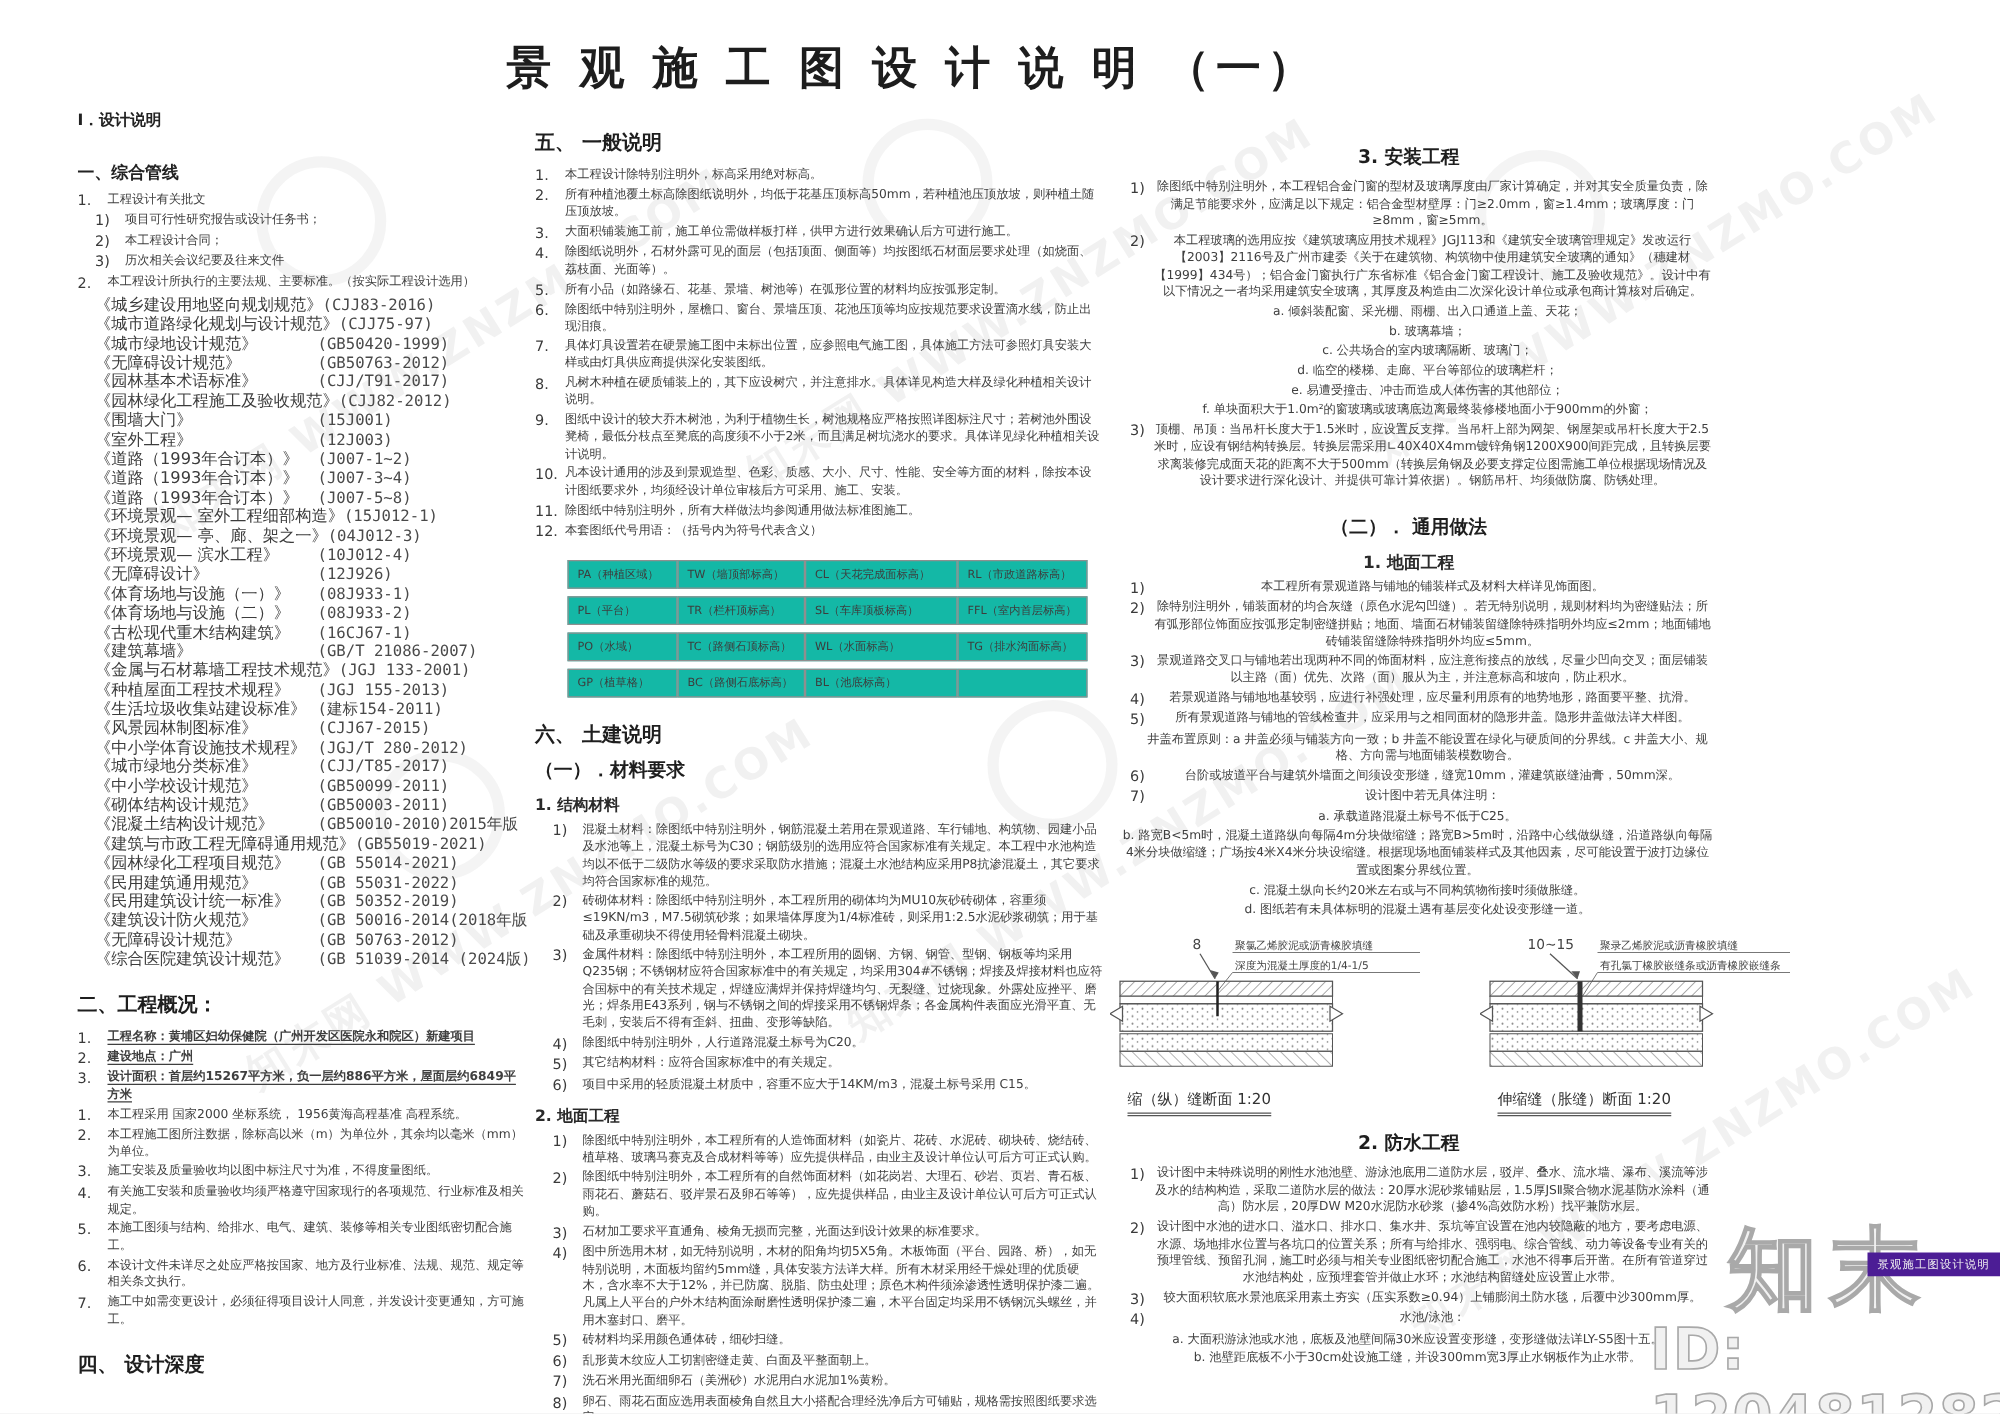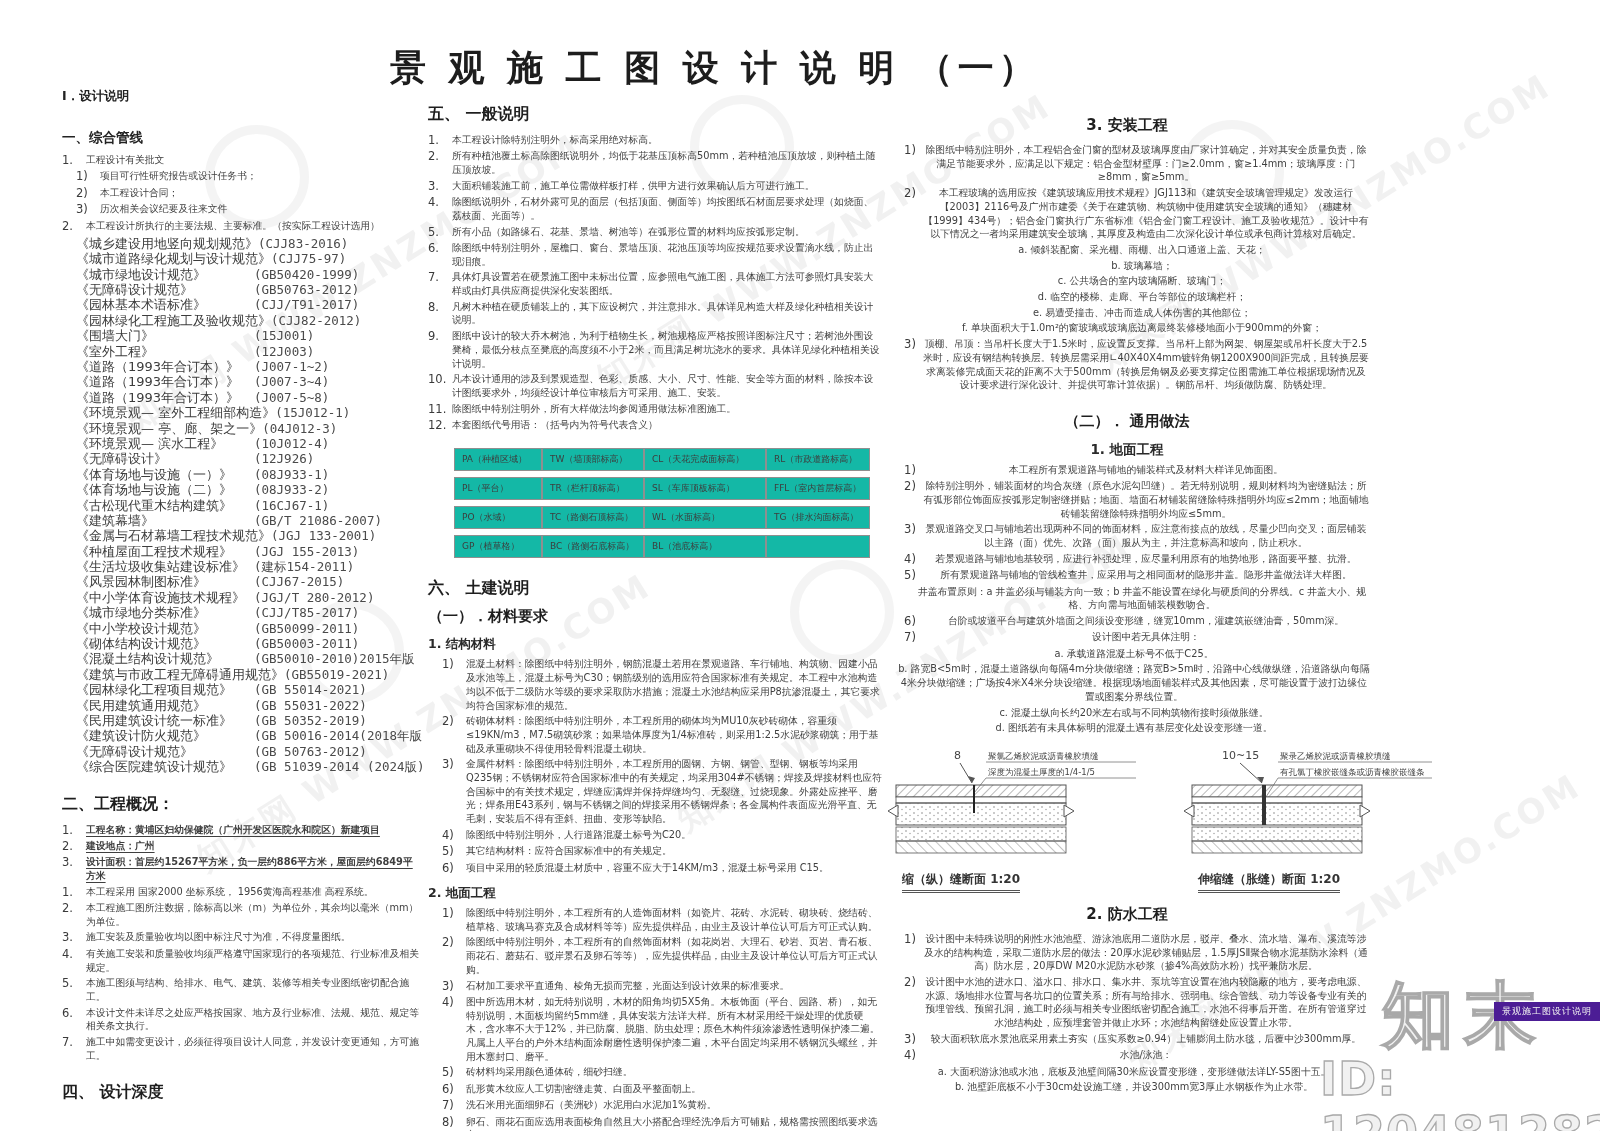--- a/index.html
+++ b/index.html
@@ -1,18 +1,18 @@
 <!DOCTYPE html>
 <html><head>
 <meta charset="utf-8">
 <style>
   html,body{margin:0;padding:0;background:#e8e8e8;font-family:"DejaVu Sans","Liberation Sans",sans-serif;}
   .page{position:relative;width:1600px;height:1131px;background:#ffffff;overflow:hidden;color:#3d3d3d;}
   
-  .title{position:absolute;left:390px;top:44px;width:680px;margin:0;
+  .title{position:absolute;left:390px;top:30px;width:680px;margin:0;text-align:center;
          font-size:36px;font-weight:700;letter-spacing:5px;color:#1d1d1d;font-family:"DejaVu Sans",sans-serif;}
   
   .col{position:absolute;top:88px;}
   .col-left{left:62px;width:360px;}
   .col-mid{left:428px;top:104px;width:454px;}
   .col-right{left:884px;top:116px;width:486px;text-align:center;}
   .doc-label{font-size:12.5px;font-weight:700;color:#222;margin-bottom:24px;}
   .sec{font-size:13.5px;font-weight:700;color:#222;margin:6px 0 6px;}
   .sec-big{font-size:16px;font-weight:700;color:#1e1e1e;margin:20px 0 8px;}
   .sec-sub{font-size:12.5px;font-weight:600;color:#2a2a2a;margin:10px 0 4px;}
@@ -28,21 +28,21 @@
   .std-row{display:flex;align-items:baseline;height:15.4px;overflow:hidden;}
   .std-name{flex:0 0 178px;font-size:13px;color:#3c3c3c;white-space:nowrap;}
   .std-code{font-size:12.5px;font-family:"DejaVu Sans Mono","Liberation Mono",monospace;color:#4a4a4a;white-space:nowrap;}
   
   .legend{display:grid;grid-template-columns:88px 102px 122px 104px;row-gap:6px;margin:16px 0 4px 26px;}
   .cell{border:1px solid #8f8f8f;min-height:21px;font-size:9px;color:#3d3d3d;
         display:flex;align-items:center;padding-left:7px;background:#14b8a6;}
   
   .figs{display:flex;gap:46px;margin:10px 0 6px 4px;}
   .fig{display:flex;flex-direction:column;align-items:flex-start;}
-  .fig-cap{margin:4px 0 0 14px;font-size:12px;font-weight:700;color:#333;
+  .fig-cap{margin:4px 0 0 14px;font-size:12px;font-weight:400;color:#333;
            border-bottom:3px double #555;padding-bottom:2px;}
   .fig svg text{font-family:"DejaVu Sans","Liberation Sans",sans-serif;}
   
   .wm-text{position:absolute;font-size:34px;font-weight:700;letter-spacing:3px;
            color:rgba(130,130,130,0.11);transform:rotate(-32deg);white-space:nowrap;pointer-events:none;}
   .wm-ring{position:absolute;border:9px solid rgba(130,130,130,0.09);border-radius:50%;
            width:86px;height:86px;pointer-events:none;}
   .brand-outline{position:absolute;left:1382px;top:968px;font-size:72px;font-weight:700;letter-spacing:10px;
            color:rgba(190,190,190,0.22);-webkit-text-stroke:1.4px #a9a9a9;}
   .id-outline{position:absolute;left:1320px;top:1052px;font-size:46px;font-weight:700;

